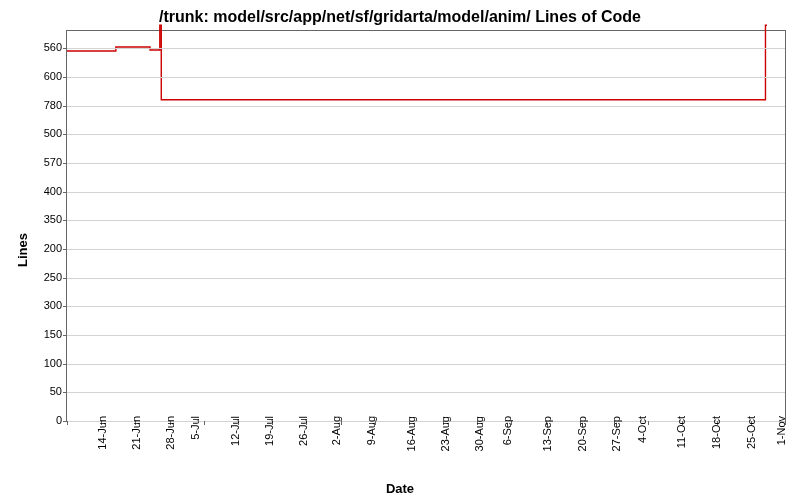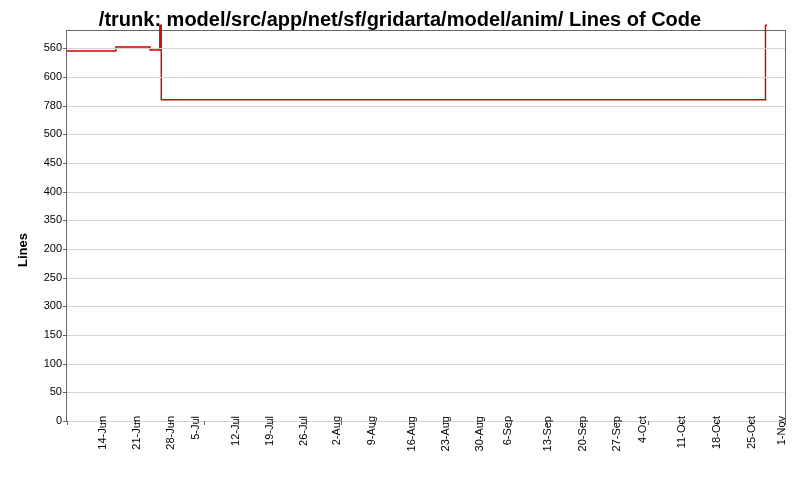--- a/index.html
+++ b/index.html
@@ -14,21 +14,21 @@
     position: relative;
     background: #ffffff;
   }
   .chart-title {
     position: absolute;
     top: 8px;
     left: 0;
     right: 0;
     text-align: center;
     font-weight: bold;
-    font-size: 20px;
+    font-size: 16px;
     color: #000;
   }
   .y-axis-label {
     position: absolute;
     left: 6px;
     top: 50%;
     transform: translateY(-50%) rotate(-90deg);
     transform-origin: center;
     font-weight: bold;
     font-size: 13px;
@@ -101,20 +101,21 @@
     height: 100%;
     overflow: visible;
   }
 </style>
 </head>
 <body>
 
 <div class="chart-container">
   <div class="chart-title">/trunk: model/src/app/net/sf/gridarta/model/anim/ Lines of Code</div>
   <div class="y-axis-label">Lines</div>
+  <div class="x-axis-label">Date</div>
 
   <div class="plot-area">
     <svg class="data-line" preserveAspectRatio="none" viewBox="0 0 718 390">
         <polyline points="0,20.073529411764696 48.84353741496599,20.073529411764696 48.84353741496599,16.058823529411768 83.03401360544218,16.058823529411768 83.03401360544218,18.926470588235304 92.80272108843538,18.926470588235304 92.80272108843538,-5.735294117647015 94.26802721088436,-5.735294117647015 94.26802721088436,68.8235294117647 698.4625850340136,68.8235294117647 698.4625850340136,-5.735294117647015 699.9278911564627,-5.735294117647015" fill="none" stroke="#cc0000" stroke-width="1.4"></polyline>
       </svg>
   <div class="gridline-h" style="top: 390px;"></div>
       <div class="tick-mark-y" style="top: 390px;"></div>
       <div class="gridline-h" style="top: 361.324px;"></div>
       <div class="tick-mark-y" style="top: 361.324px;"></div>
       <div class="gridline-h" style="top: 332.647px;"></div>
@@ -166,21 +167,21 @@
     </div>
 <div class="y-tick" style="top: 420px;">0</div>
     <div class="y-tick" style="top: 391.324px;">50</div>
     <div class="y-tick" style="top: 362.647px;">100</div>
     <div class="y-tick" style="top: 333.971px;">150</div>
     <div class="y-tick" style="top: 305.294px;">300</div>
     <div class="y-tick" style="top: 276.618px;">250</div>
     <div class="y-tick" style="top: 247.941px;">200</div>
     <div class="y-tick" style="top: 219.265px;">350</div>
     <div class="y-tick" style="top: 190.588px;">400</div>
-    <div class="y-tick" style="top: 161.912px;">450</div>
+    <div class="y-tick" style="top: 161.912px;">570</div>
     <div class="y-tick" style="top: 133.235px;">500</div>
     <div class="y-tick" style="top: 104.559px;">780</div>
     <div class="y-tick" style="top: 75.8824px;">600</div>
     <div class="y-tick" style="top: 47.2059px;">560</div>
     <div class="x-tick" style="left: 62px; bottom: 72px;">14-Jun</div>
     <div class="x-tick" style="left: 96.1905px; bottom: 72px;">21-Jun</div>
     <div class="x-tick" style="left: 130.381px; bottom: 72px;">28-Jun</div>
     <div class="x-tick" style="left: 164.571px; bottom: 72px;">5-Jul</div>
     <div class="x-tick" style="left: 198.762px; bottom: 72px;">12-Jul</div>
     <div class="x-tick" style="left: 232.952px; bottom: 72px;">19-Jul</div>

